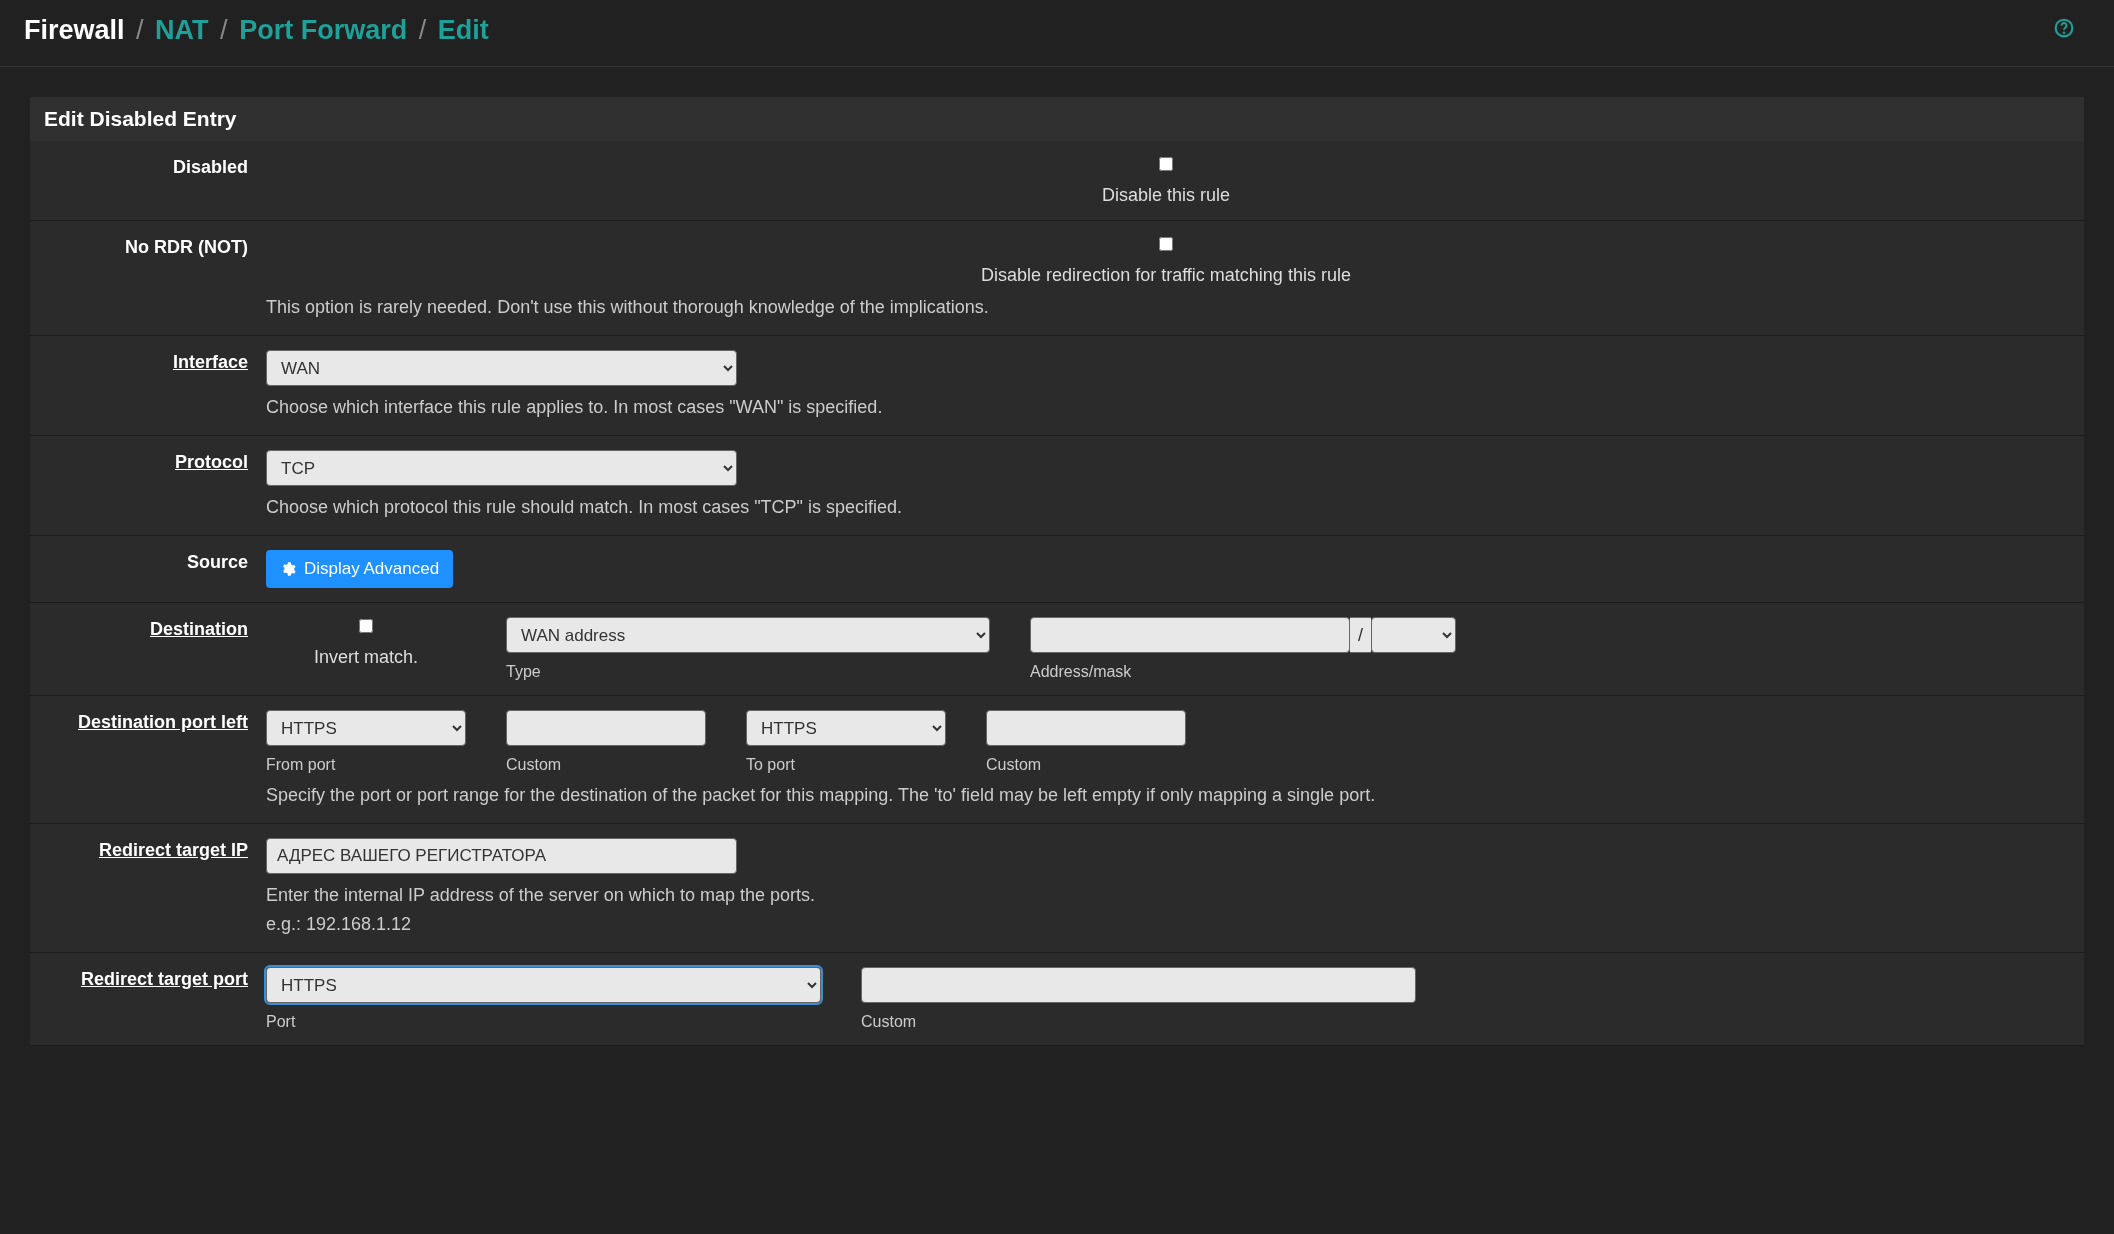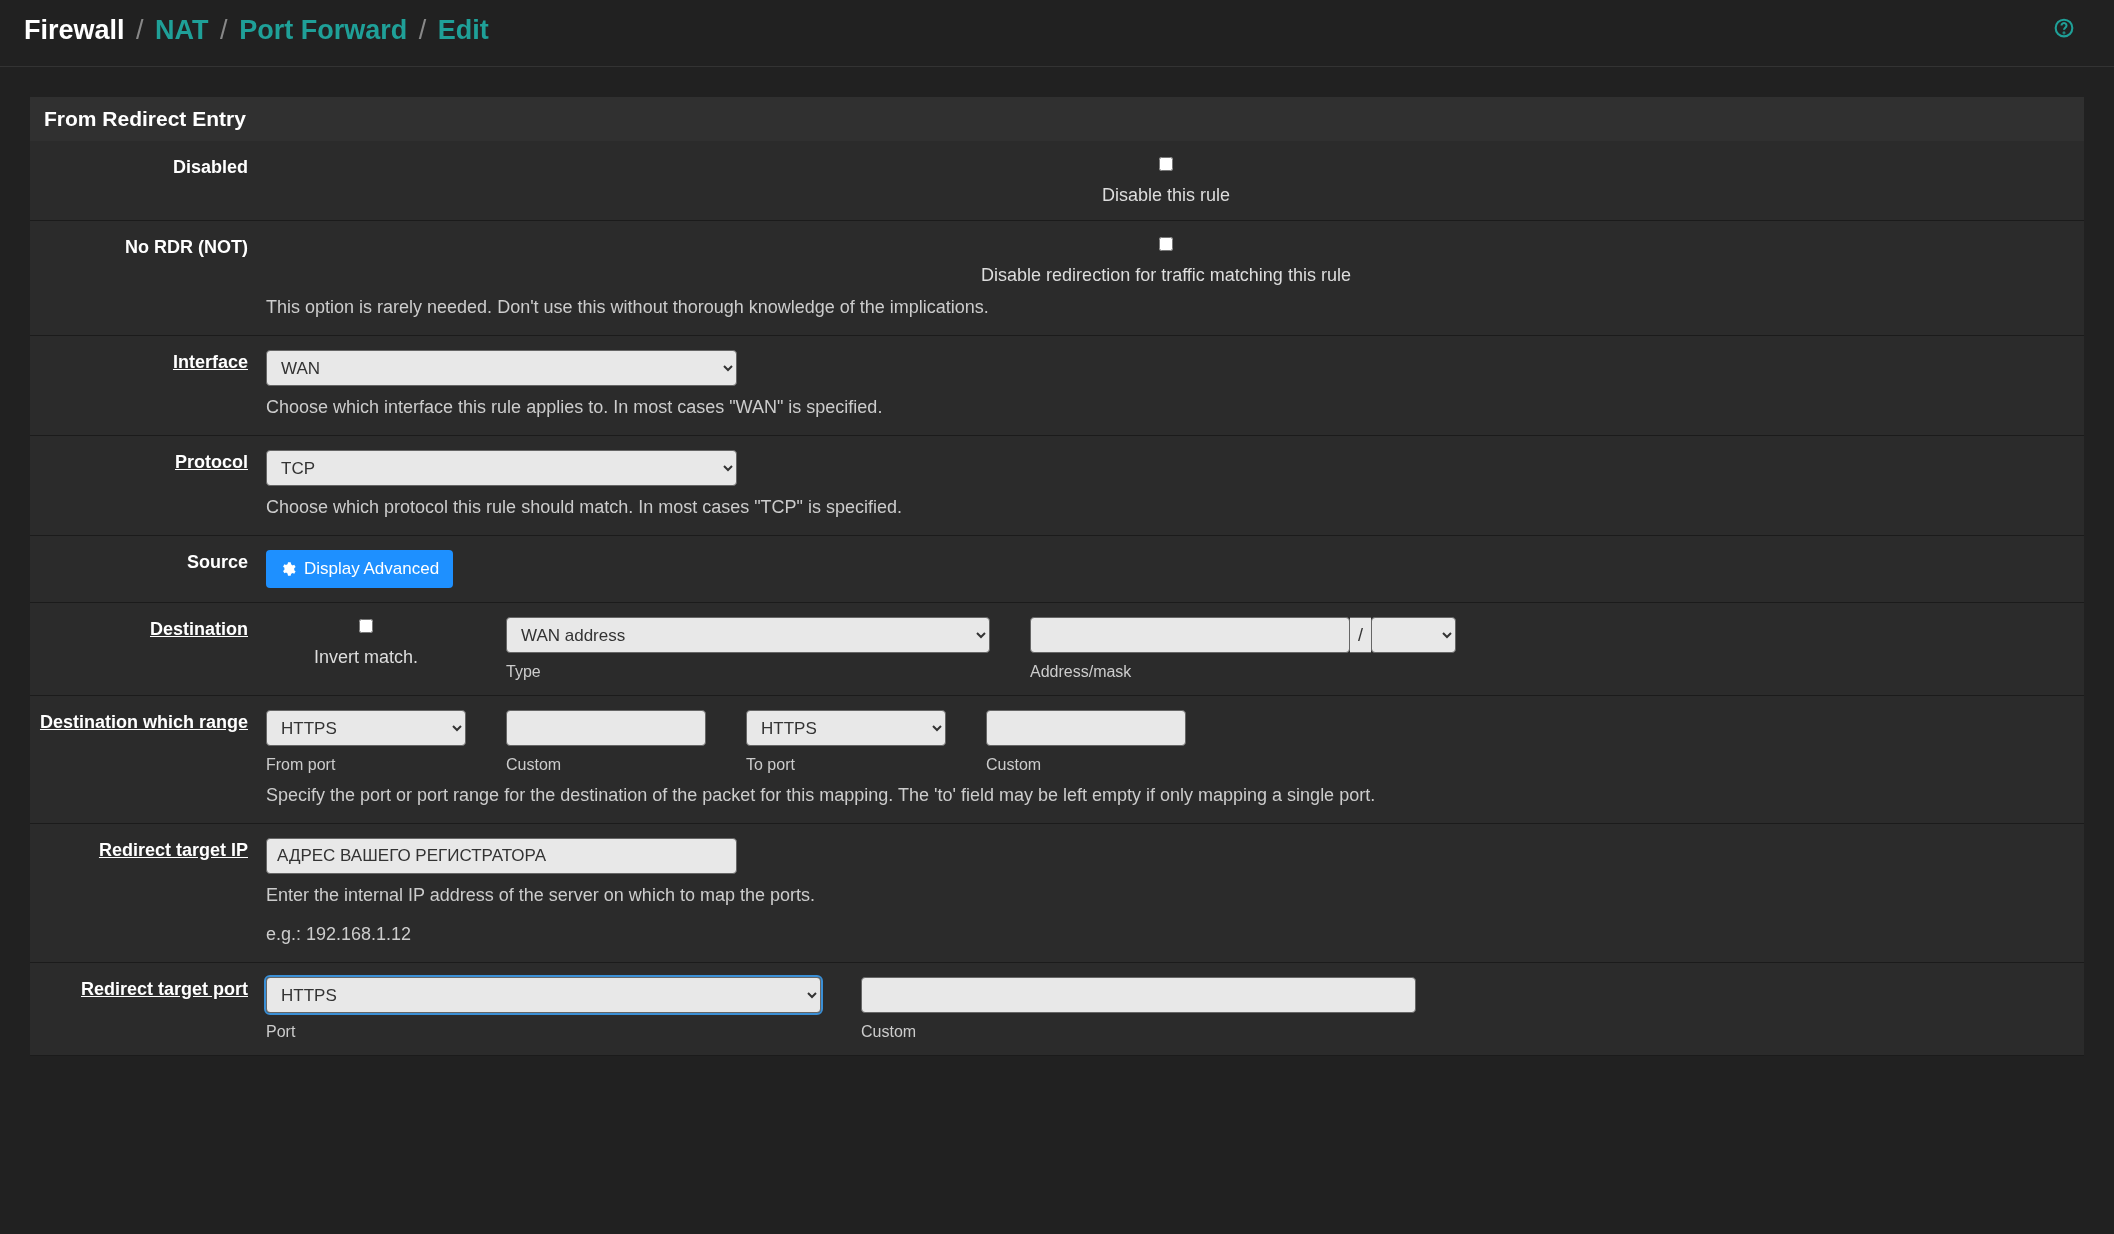--- a/index.html
+++ b/index.html
@@ -112,21 +112,21 @@
   <span class="help-icon">
     <svg width="20" height="20" viewBox="0 0 24 24" fill="none" stroke="currentColor" stroke-width="2.5">
         <circle cx="12" cy="12" r="10"></circle>
         <path d="M9 9a3 3 0 1 1 4.5 2.6C12.5 12.5 12 13 12 14"></path>
         <circle cx="12" cy="18" r="0.5" fill="currentColor"></circle>
       </svg>
   </span>
 </div>
 
 <div class="panel">
-  <div class="panel-header">From Redirect Entry</div>
+  <div class="panel-header">Edit Disabled Entry</div>
 
   <div class="form-row">
     <div class="label-col">Disabled</div>
     <div class="content-col">
       <div class="checkbox-line">
         <input type="checkbox" style="">
         <span class="checkbox-label">Disable this rule</span>
       </div>
     </div>
   </div>
@@ -198,21 +198,21 @@
             <span class="slash">/</span>
             <select class="w-mask"><option></option></select>
           </div>
           <span class="field-caption">Address/mask</span>
         </div>
       </div>
     </div>
   </div>
 
   <div class="form-row">
-    <div class="label-col underline">Destination which range</div>
+    <div class="label-col underline">Destination port left</div>
     <div class="content-col">
       <div class="port-row">
         <div class="field-group">
           <select class="w-port">
             <option>HTTPS</option>
           </select>
           <span class="field-caption">From port</span>
         </div>
         <div class="field-group">
           <input type="text" class="w-port" style="">
@@ -231,21 +231,21 @@
       </div>
       <div class="help-text">Specify the port or port range for the destination of the packet for this mapping. The 'to' field may be left empty if only mapping a single port.</div>
     </div>
   </div>
 
   <div class="form-row">
     <div class="label-col underline">Redirect target IP</div>
     <div class="content-col">
       <input type="text" class="w-half" value="АДРЕС ВАШЕГО РЕГИСТРАТОРА" style="">
       <div class="help-text">Enter the internal IP address of the server on which to map the ports.</div>
-      <div class="help-text" style="margin-top:12px;">e.g.: 192.168.1.12</div>
+      <div class="help-text" style="margin-top:2px;">e.g.: 192.168.1.12</div>
     </div>
   </div>
 
   <div class="form-row">
     <div class="label-col underline">Redirect target port</div>
     <div class="content-col">
       <div class="redirect-port-row">
         <div class="field-group">
           <select class="focused">
             <option>HTTPS</option>

